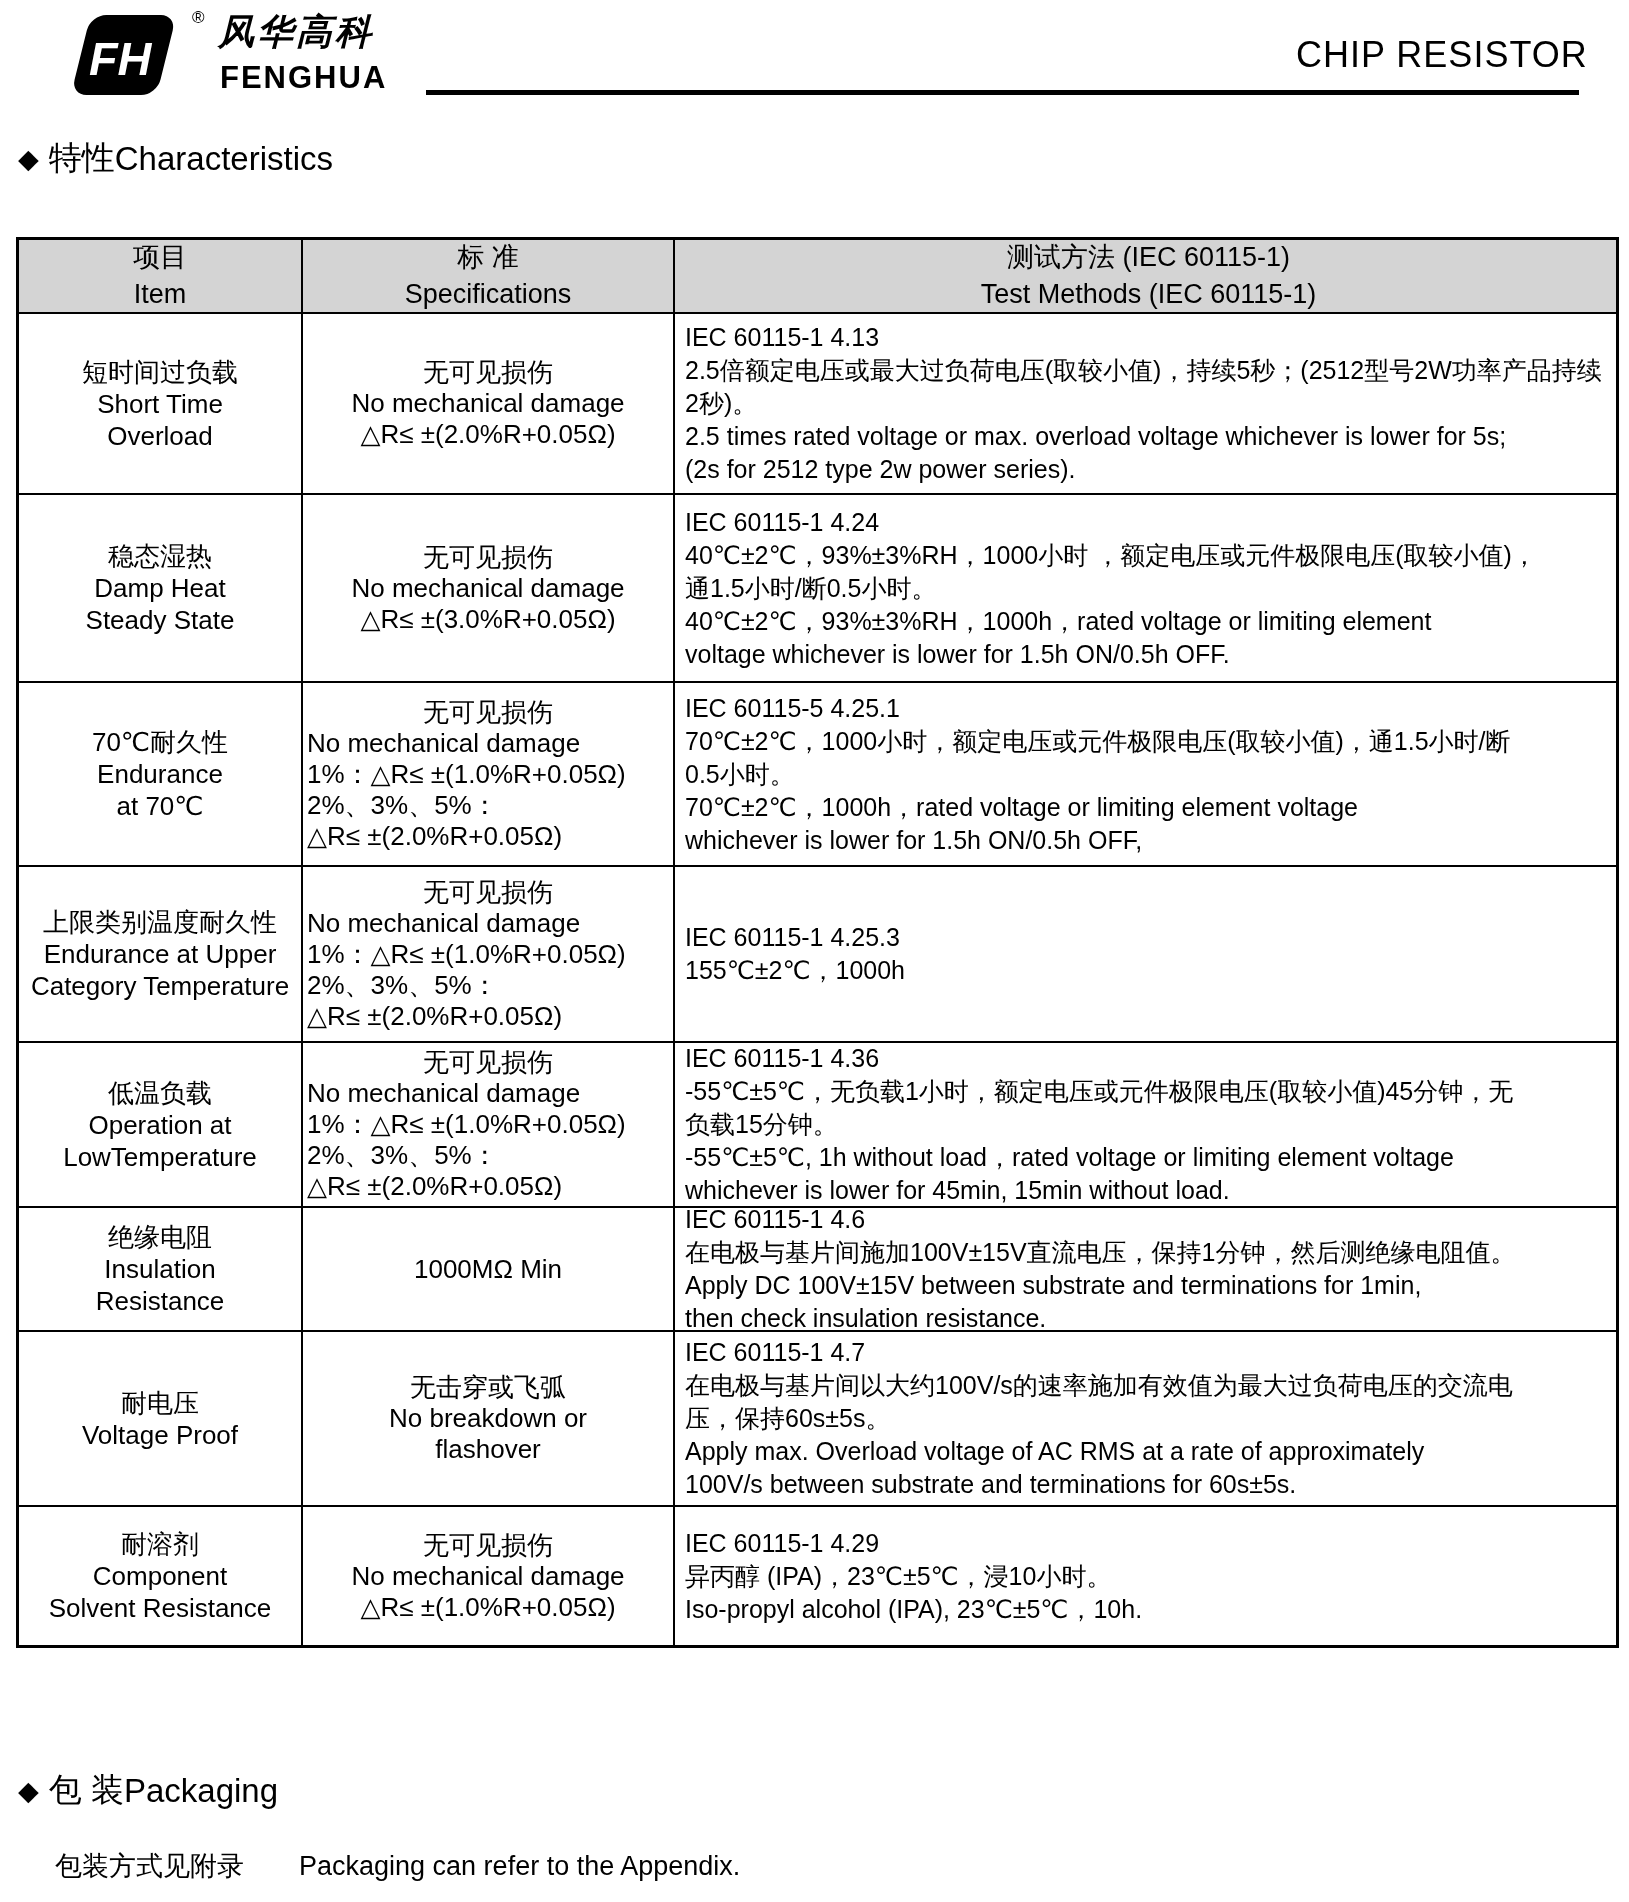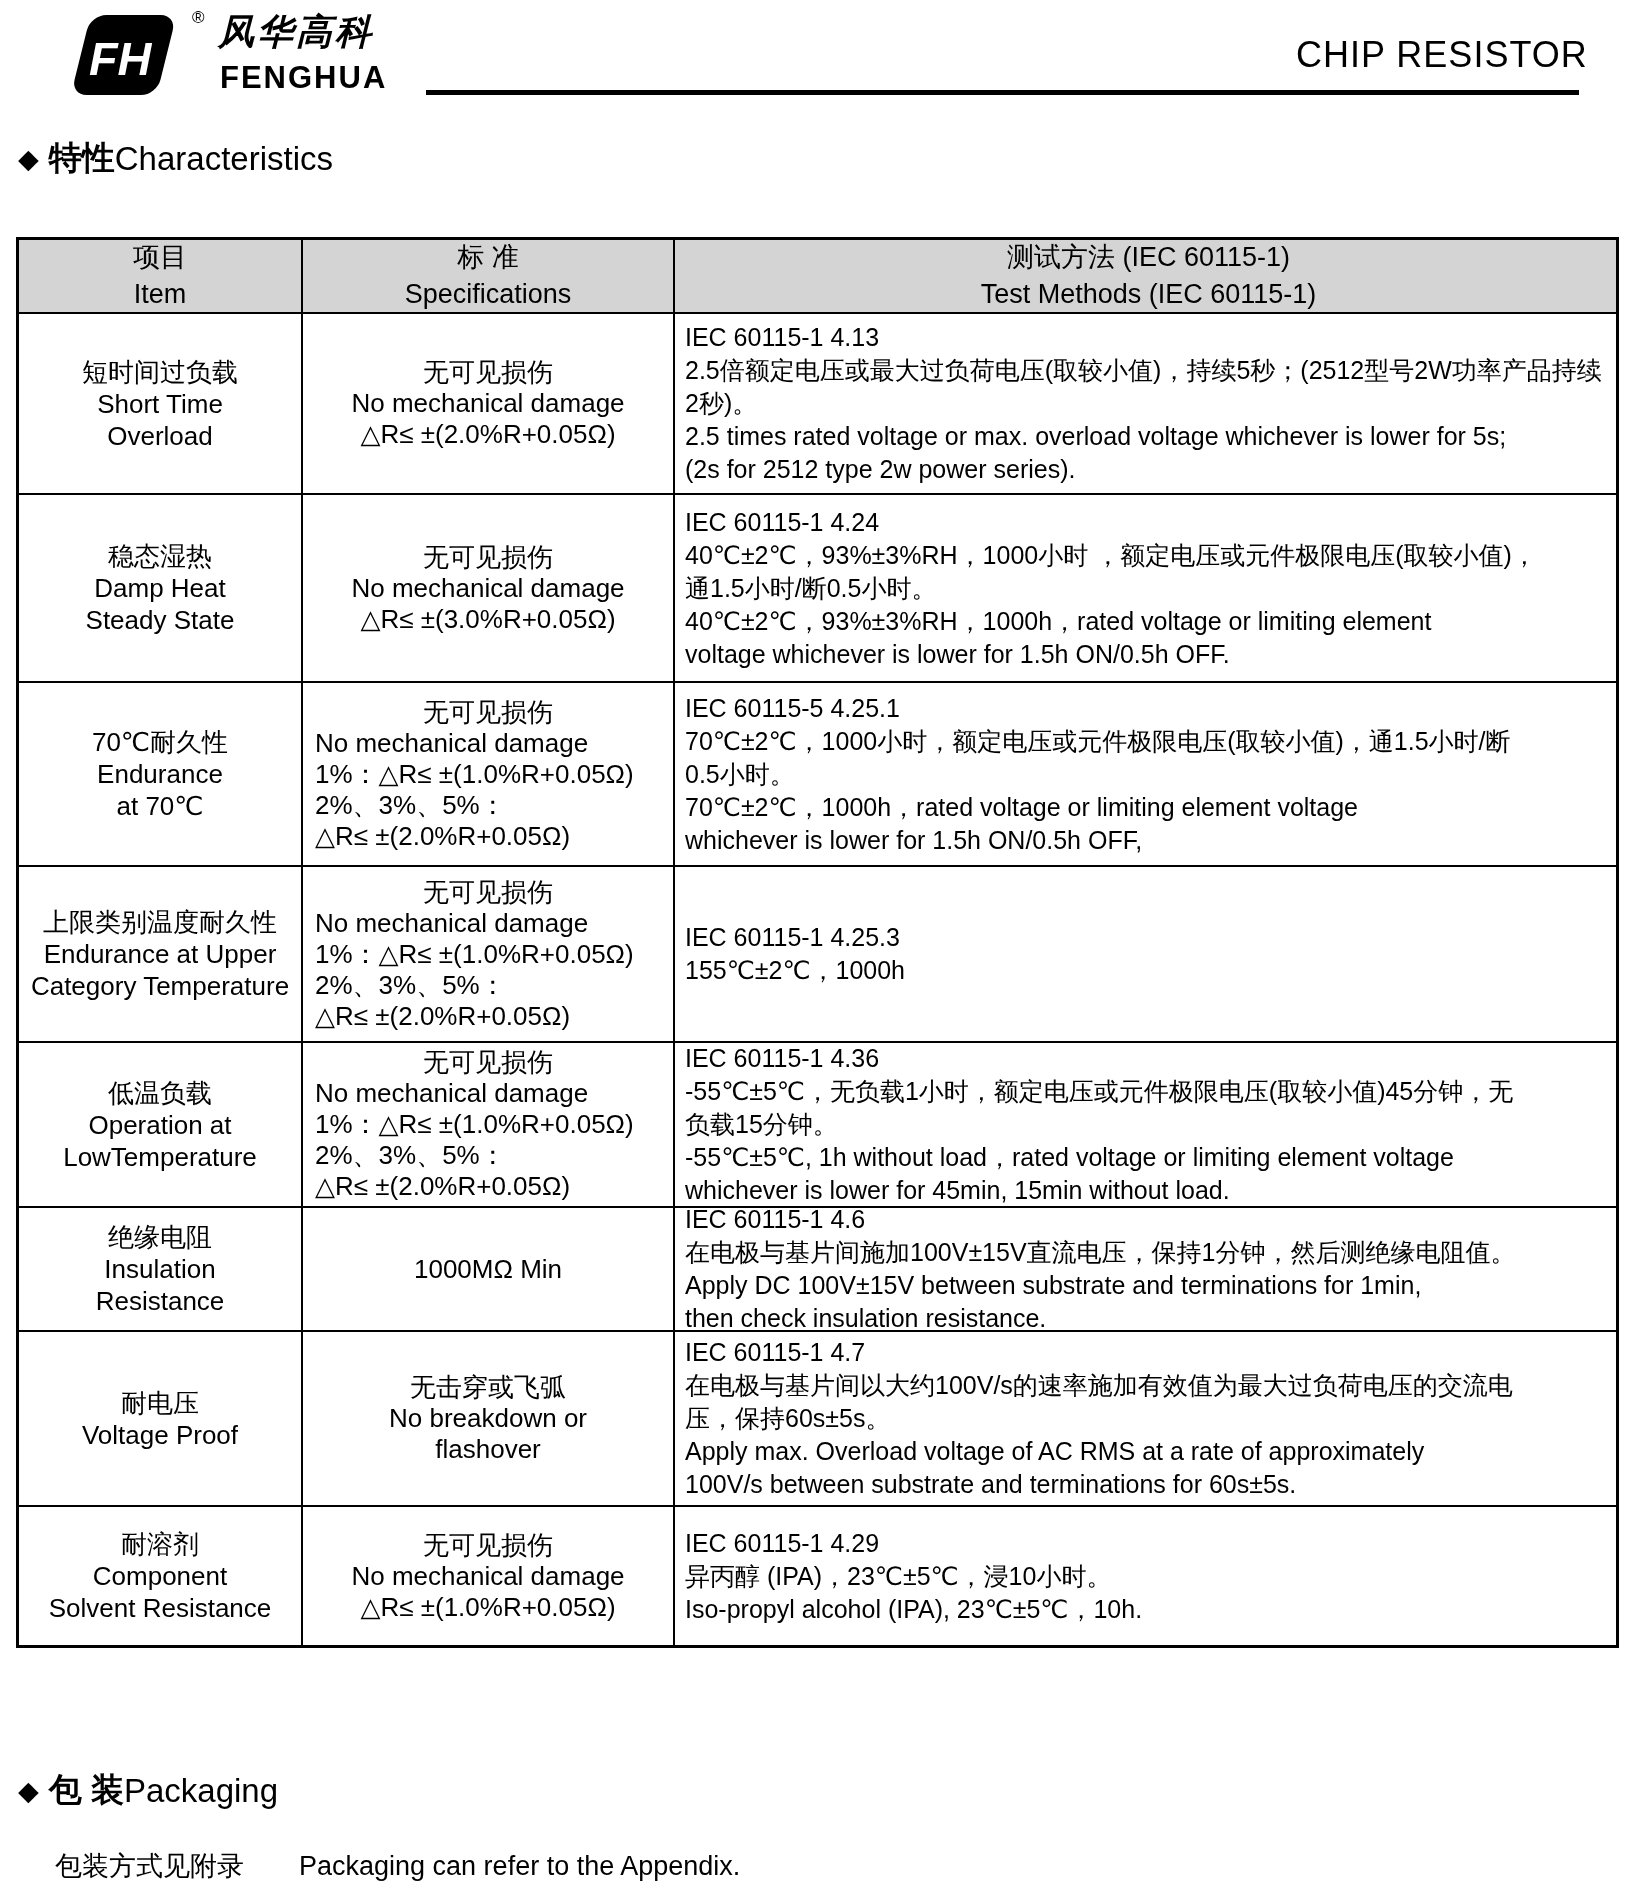--- a/index.html
+++ b/index.html
@@ -15,39 +15,39 @@
   .logo-icon { position:absolute; left:0; top:2px; width:118px; height:82px; }
   .reg-mark { position:absolute; left:122px; top:-4px; font-size:17px; }
   .logo-cn { position:absolute; left:148px; top:2px; font-size:36px; font-weight:bold; letter-spacing:3px; line-height:1.0; white-space:nowrap;font-style:italic; }
   .logo-en { position:absolute; left:150px; top:48px; font-size:31px; font-weight:bold; letter-spacing:2px; white-space:nowrap; }
   .page-title { position:absolute; left:1296px; top:34px; font-size:36px; letter-spacing:1px; white-space:nowrap; }
   .header-rule { position:absolute; left:426px; top:90px; width:1153px; height:5px; background:#000; }
 
   
   .section-heading { position:absolute; left:18px; font-size:33px; display:flex; align-items:center; white-space:nowrap; }
   .section-heading .bullet { font-size:27px; margin-right:10px; }
-  .section-heading .heading-cn { font-weight:bold; }
+  .section-heading .heading-cn { font-weight:normal; }
   .section-heading .heading-en { }
   #characteristics-heading { top:136px; }
   #packaging-heading { top:1768px; }
 
   
   .char-table { position:absolute; left:16px; top:237px; width:1603px; border:3px solid #000; background:#fff; }
   .t-row { display:flex; }
   .t-row + .t-row { border-top:2px solid #000; }
   .cell {
     display:flex; flex-direction:column; justify-content:center; align-items:center;
     text-align:center; white-space:pre-line; overflow:visible;
   }
   .cell + .cell { border-left:2px solid #000; }
   .col-item   { width:282px; font-size:26px; line-height:32px; padding:2px 2px; }
   .col-spec   { width:372px; font-size:26px; line-height:31px; padding:2px 0; }
   .col-method { flex:1; align-items:flex-start; text-align:left; font-size:25px; line-height:33px; padding:6px 4px 6px 10px; }
   .spec-head { width:100%; text-align:center; }
-  .spec-body { width:100%; text-align:center; padding:0 12px; }
+  .spec-body { width:100%; text-align:center; padding:0 4px; }
 
   .t-row:nth-child(1) { height:72px; background:#d4d4d4; }
   .t-row:nth-child(1) .cell { font-size:27px; line-height:37px; }
   .t-row:nth-child(2) { height:181px; }
   .t-row:nth-child(3) { height:188px; }
   .t-row:nth-child(4) { height:184px; }
   .t-row:nth-child(5) { height:176px; }
   .t-row:nth-child(6) { height:165px; }
   .t-row:nth-child(7) { height:124px; }
   .t-row:nth-child(8) { height:175px; }

